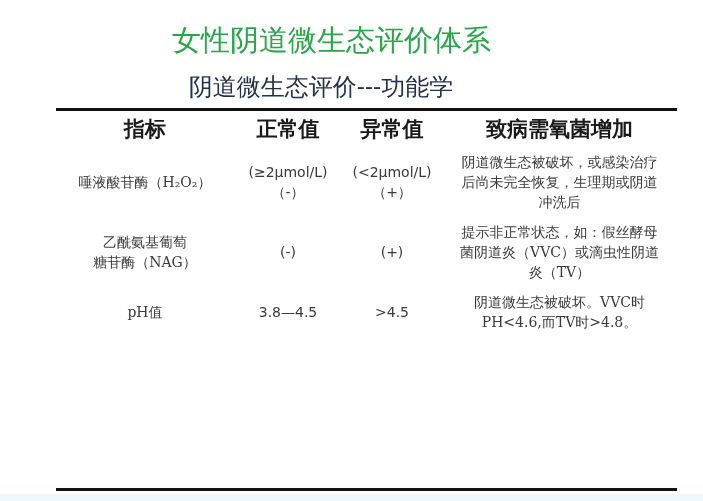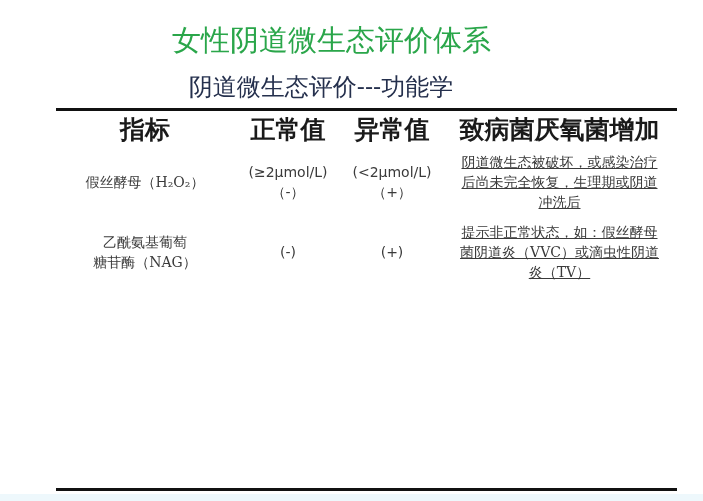--- a/index.html
+++ b/index.html
@@ -27,29 +27,29 @@
     .bottom-band {
       position: absolute; left: 0; top: 494px; width: 703px; height: 7px; background: #eef8fc;
     }
     table.grid {
       position: absolute; left: 56px; top: 112px; width: 621px;
       border-collapse: collapse; table-layout: fixed;
       color: #333;
     }
     table.grid th {
       font-family: "DejaVu Serif", "Liberation Serif", serif;
-      font-size: 25px; font-weight: bold; color: #1a1a1a;
+      font-size: 21px; font-weight: bold; color: #1a1a1a;
       height: 34px; padding: 0; text-align: center; vertical-align: middle;
     }
     table.grid td {
       font-size: 14px; padding: 0; text-align: center; vertical-align: middle;
       line-height: 20px; color: #3a3a3a;
     }
     td.ind { font-family: "DejaVu Serif", "Liberation Serif", serif; font-size: 15px; color: #444; }
-    td.sig { font-family: "DejaVu Serif", "Liberation Serif", serif; font-size: 14px; color: #444; text-decoration: underline; }
+    td.sig { font-family: "DejaVu Serif", "Liberation Serif", serif; font-size: 14px; color: #444; }
     .pre { white-space: pre-line; }
     col.c1 { width: 178px; }
     col.c2 { width: 108px; }
     col.c3 { width: 100px; }
     col.c4 { width: 235px; }
   </style>
 </head>
 <body>
 
 <div class="title">女性阴道微生态评价体系</div>
@@ -62,40 +62,47 @@
       <col class="c1">
       <col class="c2">
       <col class="c3">
       <col class="c4">
     </colgroup>
   <thead>
     <tr>
       <th>指标</th>
       <th>正常值</th>
       <th>异常值</th>
-      <th>致病菌厌氧菌增加</th>
+      <th>致病需氧菌增加</th>
     </tr>
   </thead>
   <tbody>
     <tr style="height:72px">
-      <td class="ind pre">假丝酵母（H₂O₂）</td>
+      <td class="ind pre">唾液酸苷酶（H₂O₂）</td>
       <td class="pre">(≥2μmol/L)
 （-）</td>
       <td class="pre">(&lt;2μmol/L)
 （+）</td>
       <td class="sig pre">阴道微生态被破坏，或感染治疗
 后尚未完全恢复，生理期或阴道
 冲洗后</td>
     </tr>
     <tr style="height:68px">
       <td class="ind pre">乙酰氨基葡萄
 糖苷酶（NAG）</td>
       <td class="pre">(-)</td>
       <td class="pre">(+)</td>
       <td class="sig pre">提示非正常状态，如：假丝酵母
 菌阴道炎（VVC）或滴虫性阴道
 炎（TV）</td>
     </tr>
+    <tr style="height:52px">
+      <td class="ind pre">pH值</td>
+      <td class="pre">3.8—4.5</td>
+      <td class="pre">&gt;4.5</td>
+      <td class="sig pre">阴道微生态被破坏。VVC时
+PH&lt;4.6,而TV时&gt;4.8。</td>
+    </tr>
   </tbody>
 </table>
 
 <div class="rule bottom"></div>
 <div class="bottom-band"></div>
 
 </body></html>

